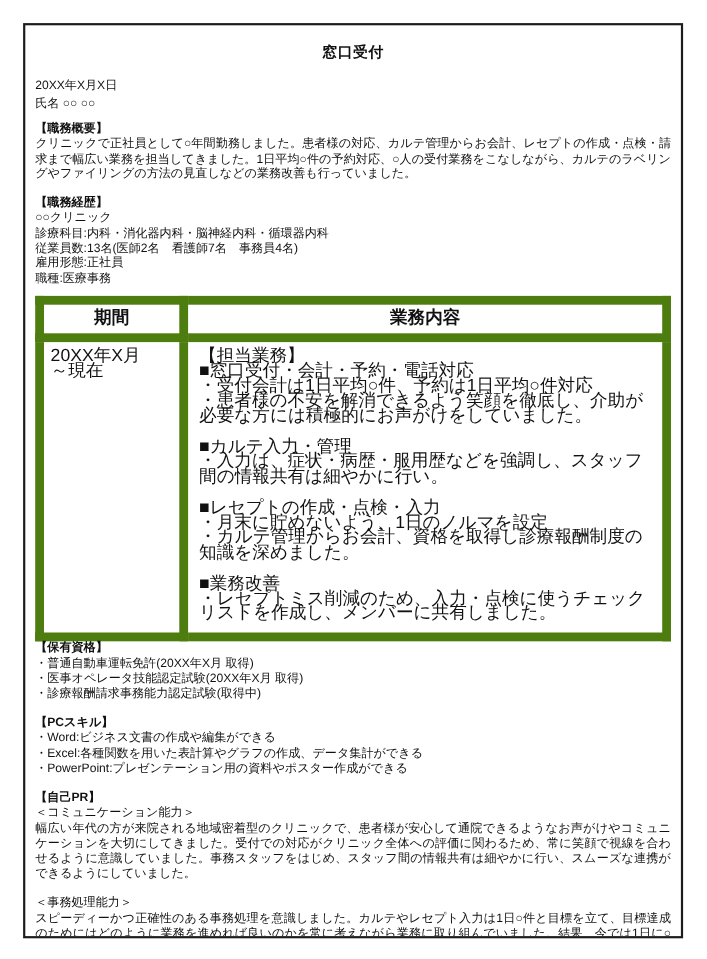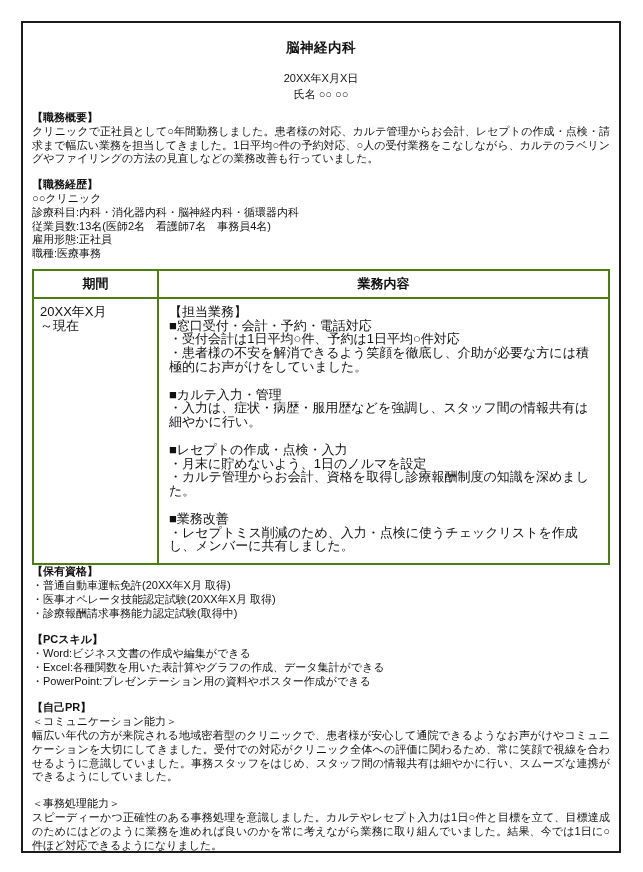--- a/index.html
+++ b/index.html
@@ -31,43 +31,43 @@
   }
   .doc-title {
     font-size: 13.5px;
     font-weight: bold;
     text-align: center;
     line-height: 17px;
     margin-top: 8px;
     letter-spacing: 0.5px;
   }
   .meta-block {
-    text-align: center;
+    text-align: left;
     margin-top: 15px;
     line-height: 15.5px;
   }
   .sec-heading {
     font-weight: bold;
   }
   .para {
     margin: 0;
     text-align: justify;
   }
   .summary-section { margin-top: 9px; }
   .career-section { margin-top: 12px; }
   .career-table {
     width: 100%;
     margin-top: 8px;
     border-collapse: collapse;
     table-layout: fixed;
   }
   .career-table th, .career-table td {
-    border: 2px solid #4d7c0f;
+    border: 8px solid #4d7c0f;
     vertical-align: top;
-    font-size: 13px;
+    font-size: 16px;
     line-height: 13.8px;
   }
   .career-table th {
     font-weight: bold;
     text-align: center;
     padding: 6px 4px;
   }
   .col-period { width: 115px; }
   .period-cell { padding: 6px 6px; }
   .duties-cell { padding: 6px 10px 10px 10px; }
@@ -78,21 +78,21 @@
   .pr-section { margin-top: 13px; }
   .pr-subsection { margin-top: 13px; }
   .pr-subsection.first { margin-top: 0; }
   .line { white-space: normal; }
 </style>
 </head>
 <body>
 
 <div class="page">
 
-  <div class="doc-title">脳神経内科</div>
+  <div class="doc-title">窓口受付</div>
 
   <div class="meta-block">
     <div>20XX年X月X日</div>
     <div>氏名 ○○ ○○</div>
   </div>
 
   <div class="summary-section">
     <div class="sec-heading">【職務概要】</div>
     <p class="para">クリニックで正社員として○年間勤務しました。患者様の対応、カルテ管理からお会計、レセプトの作成・点検・請求まで幅広い業務を担当してきました。1日平均○件の予約対応、○人の受付業務をこなしながら、カルテのラベリングやファイリングの方法の見直しなどの業務改善も行っていました。</p>
   </div>

